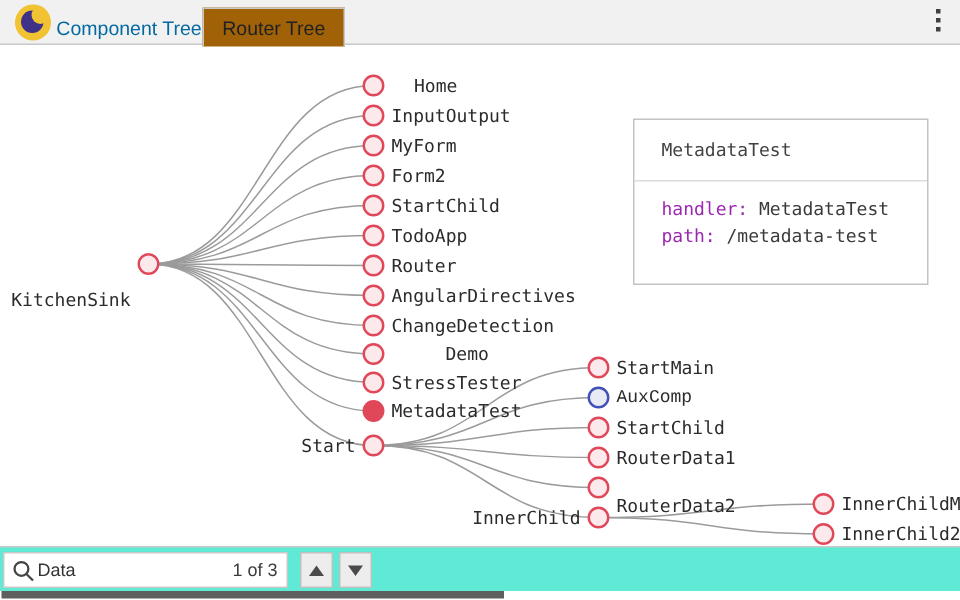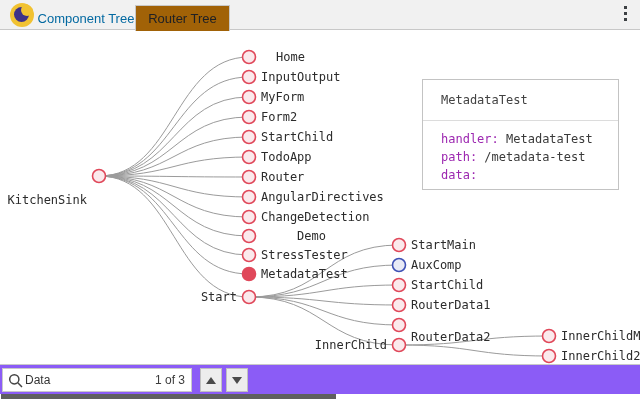--- a/index.html
+++ b/index.html
@@ -33,21 +33,21 @@
        border:1px solid #c3c3c3;z-index:3;box-sizing:border-box;
        font-family:"DejaVu Sans Mono",monospace;font-size:12px;}
   .panel-header{height:40px;line-height:40px;padding-left:18px;color:#424242;
        border-bottom:1px solid #dcdcdc;}
   .panel-body{padding:9px 0 0 18px;}
   .panel-row{height:18px;line-height:18px;white-space:pre;}
   .panel-key{color:#9c27b0;}
   .panel-val{color:#3a3a3a;}
 
   
-  .bottombar{position:absolute;left:0;top:364px;width:640px;height:29px;background:#8b5cf6;
+  .bottombar{position:absolute;left:0;top:364px;width:640px;height:29px;background:#5eead4;
        border-top:1px solid #c9c9c9;z-index:5;box-sizing:content-box;}
   .searchbox{position:absolute;left:2px;top:3px;width:190px;height:24px;background:#fff;
        border:1px solid #c9c9c9;box-sizing:border-box;}
   .searchbox svg{position:absolute;left:5px;top:4px;}
   .searchbox input{position:absolute;left:22px;top:1px;width:110px;height:20px;border:none;
        outline:none;background:transparent;font-family:"Liberation Sans",sans-serif;
        font-size:12px;color:#333;padding:0;}
   .match-counter{position:absolute;right:6px;top:0;height:22px;line-height:23px;
        font-size:12px;color:#3c3c3c;}
   .nav-btn{position:absolute;top:3px;width:22px;height:24px;background:#ededed;
@@ -138,35 +138,34 @@
       <div class="tree-label" style="top: 129px; left: 261px;">StartChild</div>
       <div class="tree-label" style="top: 149px; left: 261px;">TodoApp</div>
       <div class="tree-label" style="top: 169px; left: 261px;">Router</div>
       <div class="tree-label" style="top: 189px; left: 261px;">AngularDirectives</div>
       <div class="tree-label" style="top: 209px; left: 261px;">ChangeDetection</div>
       <div class="tree-label" style="top: 228px; left: 261px; margin-left: 36px;">Demo</div>
       <div class="tree-label" style="top: 247px; left: 261px;">StressTester</div>
       <div class="tree-label" style="top: 266px; left: 261px;">MetadataTest</div>
       <div class="tree-label" style="top: 289px; right: 403px;">Start</div>
       <div class="tree-label" style="top: 237px; left: 411px;">StartMain</div>
-      <div class="tree-label" style="top: 257px; left: 411px;">AuxComp</div>
+      <div class="tree-label" style="top: 257px; left: 411px; font-family: Liberation Mono, monospace;">AuxComp</div>
       <div class="tree-label" style="top: 277px; left: 411px;">StartChild</div>
       <div class="tree-label" style="top: 297px; left: 411px;">RouterData1</div>
       <div class="tree-label" style="top: 317px; left: 411px; margin-top: 12px;">RouterData2</div>
       <div class="tree-label" style="top: 337px; right: 253px;">InnerChild</div>
       <div class="tree-label" style="top: 328px; left: 561px;">InnerChildMain</div>
       <div class="tree-label" style="top: 348px; left: 561px;">InnerChild2</div>
     </div>
 
   <div class="panel">
     <div class="panel-header">MetadataTest</div>
     <div class="panel-body">
       <div class="panel-row"><span class="panel-key">handler:</span><span class="panel-val"> MetadataTest</span></div>
       <div class="panel-row"><span class="panel-key">path:</span><span class="panel-val"> /metadata-test</span></div>
-      <div class="panel-row"><span class="panel-key">data:</span><span class="panel-val"></span></div>
     </div>
   </div>
 
   <div class="bottombar">
     <div class="searchbox">
       <svg width="16" height="16" viewBox="0 0 16 16">
         <circle cx="6.3" cy="6.3" r="4.6" fill="none" stroke="#444" stroke-width="1.5"></circle>
         <line x1="9.8" y1="9.8" x2="14" y2="14" stroke="#444" stroke-width="1.5"></line>
       </svg>
       <input type="text" value="Data" style="">

